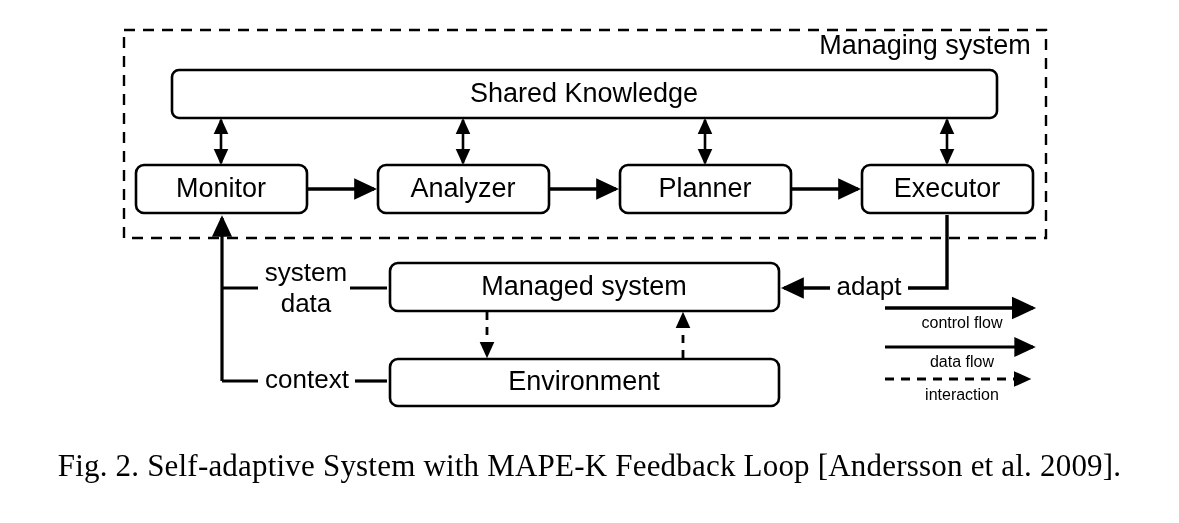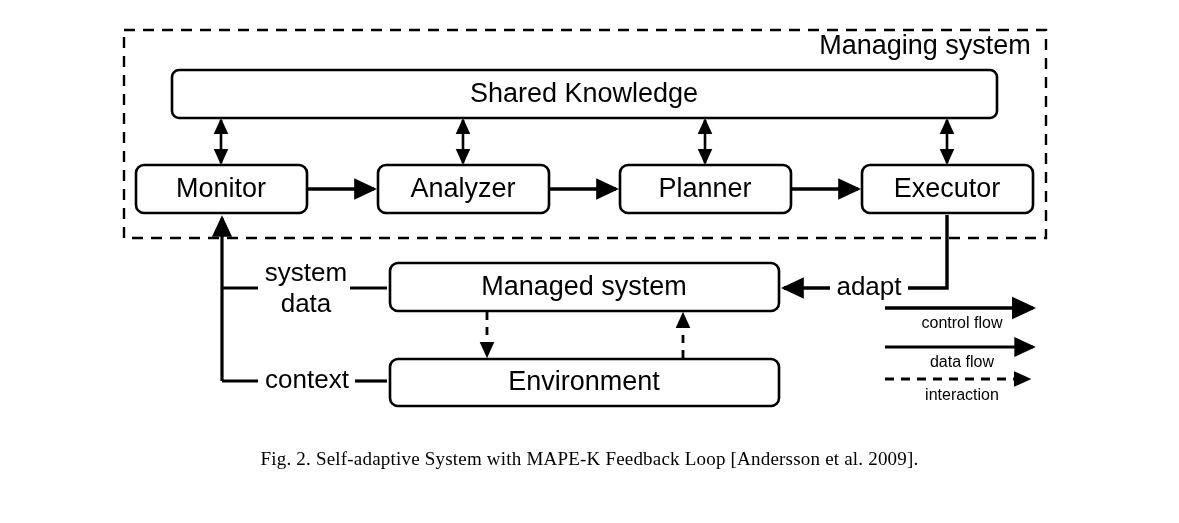--- a/index.html
+++ b/index.html
@@ -93,21 +93,21 @@
     fill: none;
     stroke-dasharray: 9 7;
   }
   #caption {
     position: absolute;
     left: 0;
     top: 448px;
     width: 1179px;
     text-align: center;
     font-family: "Liberation Serif", serif;
-    font-size: 19px;
+    font-size: 31px;
     color: #000000;
     letter-spacing: 0.2px;
     white-space: nowrap;
   }
 </style>
 </head>
 <body>
 
 <div id="figure-root">
 

